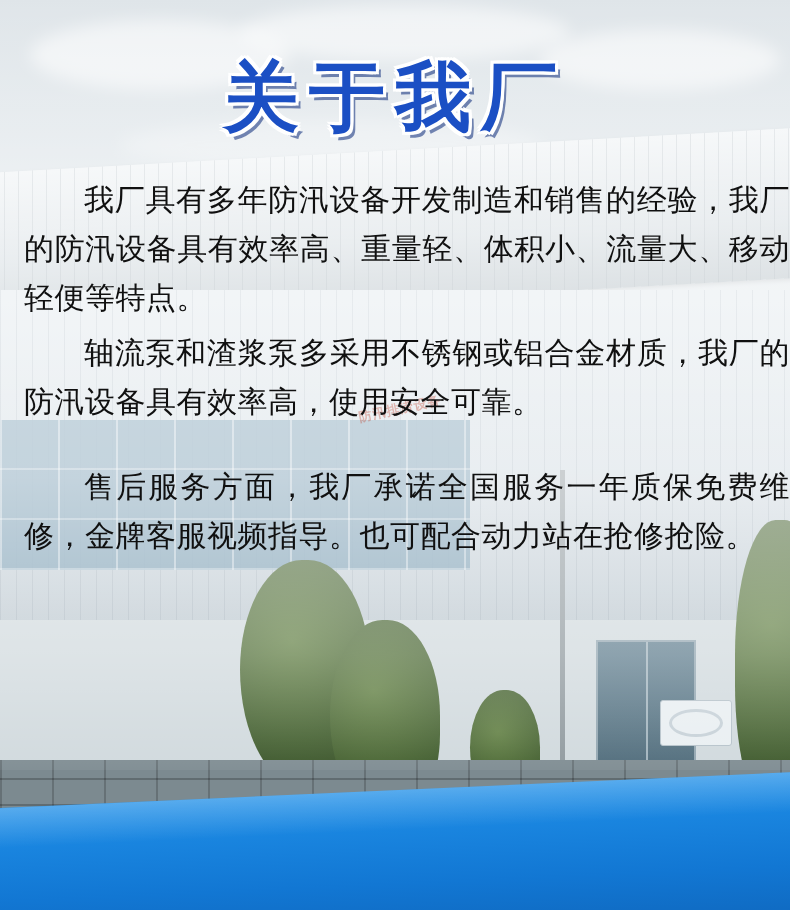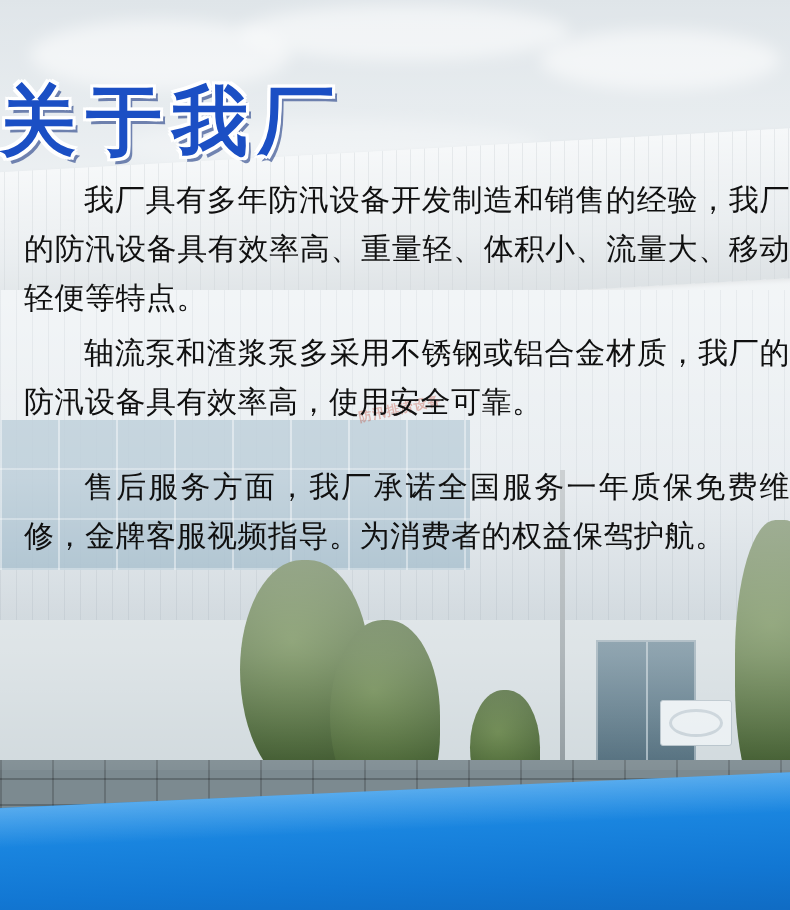--- a/index.html
+++ b/index.html
@@ -189,22 +189,23 @@
   }
 
   
   .content {
     position: absolute;
     inset: 0;
   }
 
   .heading {
     position: absolute;
-    left: 0; top: 71px;
+    left: 0; top: 47px;
     width: 790px;
+    text-align: center;
     font-size: 76px;
     font-weight: bold;
     letter-spacing: 10px;
     color: #1b4fc4;
     text-shadow:
       3px 0 0 #ffffff, -3px 0 0 #ffffff, 0 3px 0 #ffffff, 0 -3px 0 #ffffff,
       3px 3px 0 #ffffff, -3px 3px 0 #ffffff, 3px -3px 0 #ffffff, -3px -3px 0 #ffffff,
       5px 6px 0 rgba(10,40,120,0.55);
     font-family: "DejaVu Sans", "Liberation Sans", sans-serif;
   }
@@ -293,21 +294,21 @@
 
   <div class="watermark">防汛排涝设备</div>
   <div class="watermark2">厂家直销</div>
 
   <div class="content">
     <div class="heading">关于我厂</div>
 
     <div class="body-copy">
       <p>我厂具有多年防汛设备开发制造和销售的经验，我厂的防汛设备具有效率高、重量轻、体积小、流量大、移动轻便等特点。</p>
       <p>轴流泵和渣浆泵多采用不锈钢或铝合金材质，我厂的防汛设备具有效率高，使用安全可靠。</p>
-      <p class="last">售后服务方面，我厂承诺全国服务一年质保免费维修，金牌客服视频指导。为消费者的权益保驾护航。</p>
+      <p class="last">售后服务方面，我厂承诺全国服务一年质保免费维修，金牌客服视频指导。也可配合动力站在抢修抢险。</p>
     </div>
   </div>
 
   <div class="blue-band">
     <div class="fill"></div>
     <div class="sheen"></div>
   </div>
 
 </div>
 

